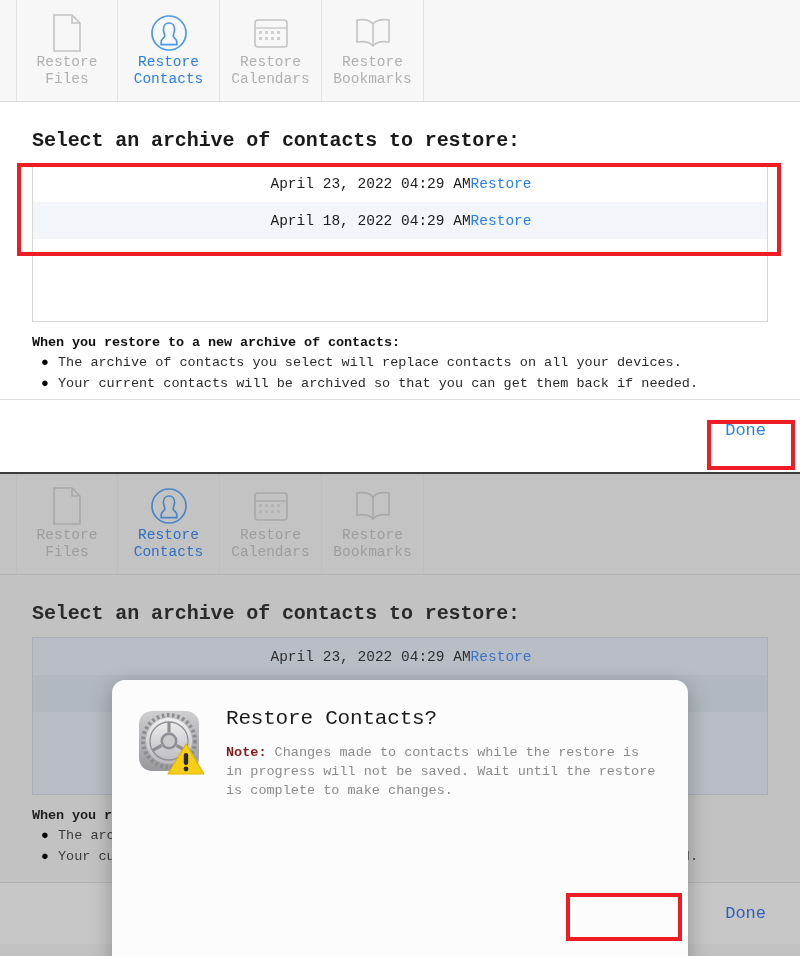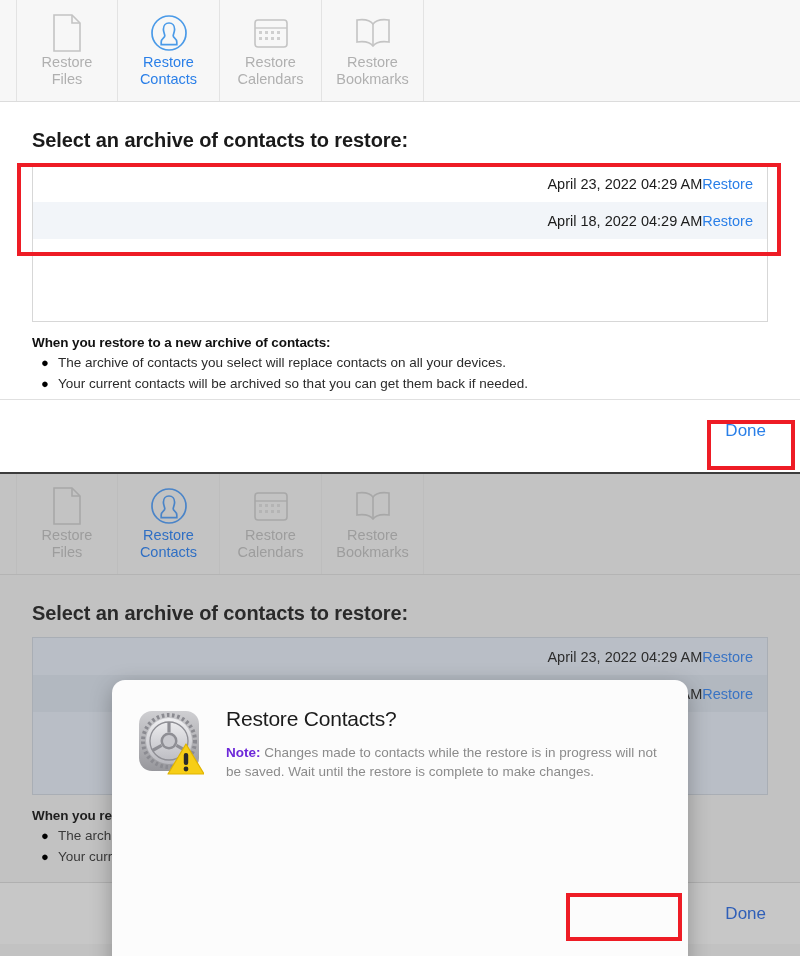--- a/index.html
+++ b/index.html
@@ -2,21 +2,21 @@
 <html><head>
 <meta charset="utf-8">
 <style>
   * { box-sizing: border-box; margin: 0; padding: 0; }
   html, body {
     width: 800px; height: 956px;
     font-family: "Liberation Sans", sans-serif;
     background: #ffffff;
     overflow: hidden;
   }
-  .screen { position: relative; width: 800px; height: 956px; }
+  .screen { position: relative; width: 800px; height: 956px; font-family: Liberation Mono, monospace; }
 
   
   .panel { position: absolute; left: 0; width: 800px; background: #fff; }
   .panel-top { top: 0; height: 473px; }
   .panel-bottom { top: 473px; height: 483px; overflow: hidden; }
 
   .tabbar {
     display: flex; height: 102px; background: #f7f7f7;
     border-bottom: 1px solid #dcdcdc;
   }
@@ -33,21 +33,21 @@
 
   .body-area { padding: 0 32px; position: relative; }
   .lead {
     font-size: 20px; font-weight: bold; color: #1a1a1a;
     padding: 27px 0 12px 0; letter-spacing: -0.1px;
   }
   .listbox {
     border: 1px solid #d7d7d7; background: #fff; height: 158px;
   }
   .row {
-    display: flex; align-items: center; justify-content: flex-end;
+    display: flex; align-items: center; justify-content: center;
     height: 37px; padding: 0 14px 0 16px; font-size: 14.5px; color: #1c1c1c;
   }
   .row.alt { background: #f2f5f9; }
   .row-action { color: #2a7fe8; font-size: 14.5px; }
 
   .notes { padding-top: 13px; }
   .notes-title { font-size: 13.5px; font-weight: bold; color: #111; letter-spacing: -0.1px; }
   .note-item {
     display: flex; font-size: 13.5px; color: #2b2b2b; margin-top: 4px; line-height: 17px;
   }
@@ -97,21 +97,21 @@
   }
   .dialog-body { display: flex; padding: 26px 26px 0 26px; }
   .dialog-icon { width: 70px; flex: none; padding-top: 4px; }
   .dialog-text { padding-left: 18px; }
   .dialog-title {
     font-size: 21px; color: #1b1b1b; line-height: 26px; margin-bottom: 7px;
     letter-spacing: -0.2px;
   }
   .dialog-msg { font-size: 17.5px; color: #262626; line-height: 25px; letter-spacing: -0.2px; }
   .dialog-note { font-size: 13.5px; color: #8b8b8b; line-height: 19px; margin-top: 11px; }
-  .dialog-note b { color: #6d28d9; }
+  .dialog-note b { color: #7f1d1d; }
   .dialog-actions {
     position: absolute; right: 24px; bottom: 14px;
     display: flex; align-items: center; gap: 34px;
   }
   .dlg-btn { color: #2a7fe8; font-size: 19px; margin-left: 45px; }
   .dlg-btn.primary { font-weight: bold; }
 </style>
 </head>
 <body>
 

